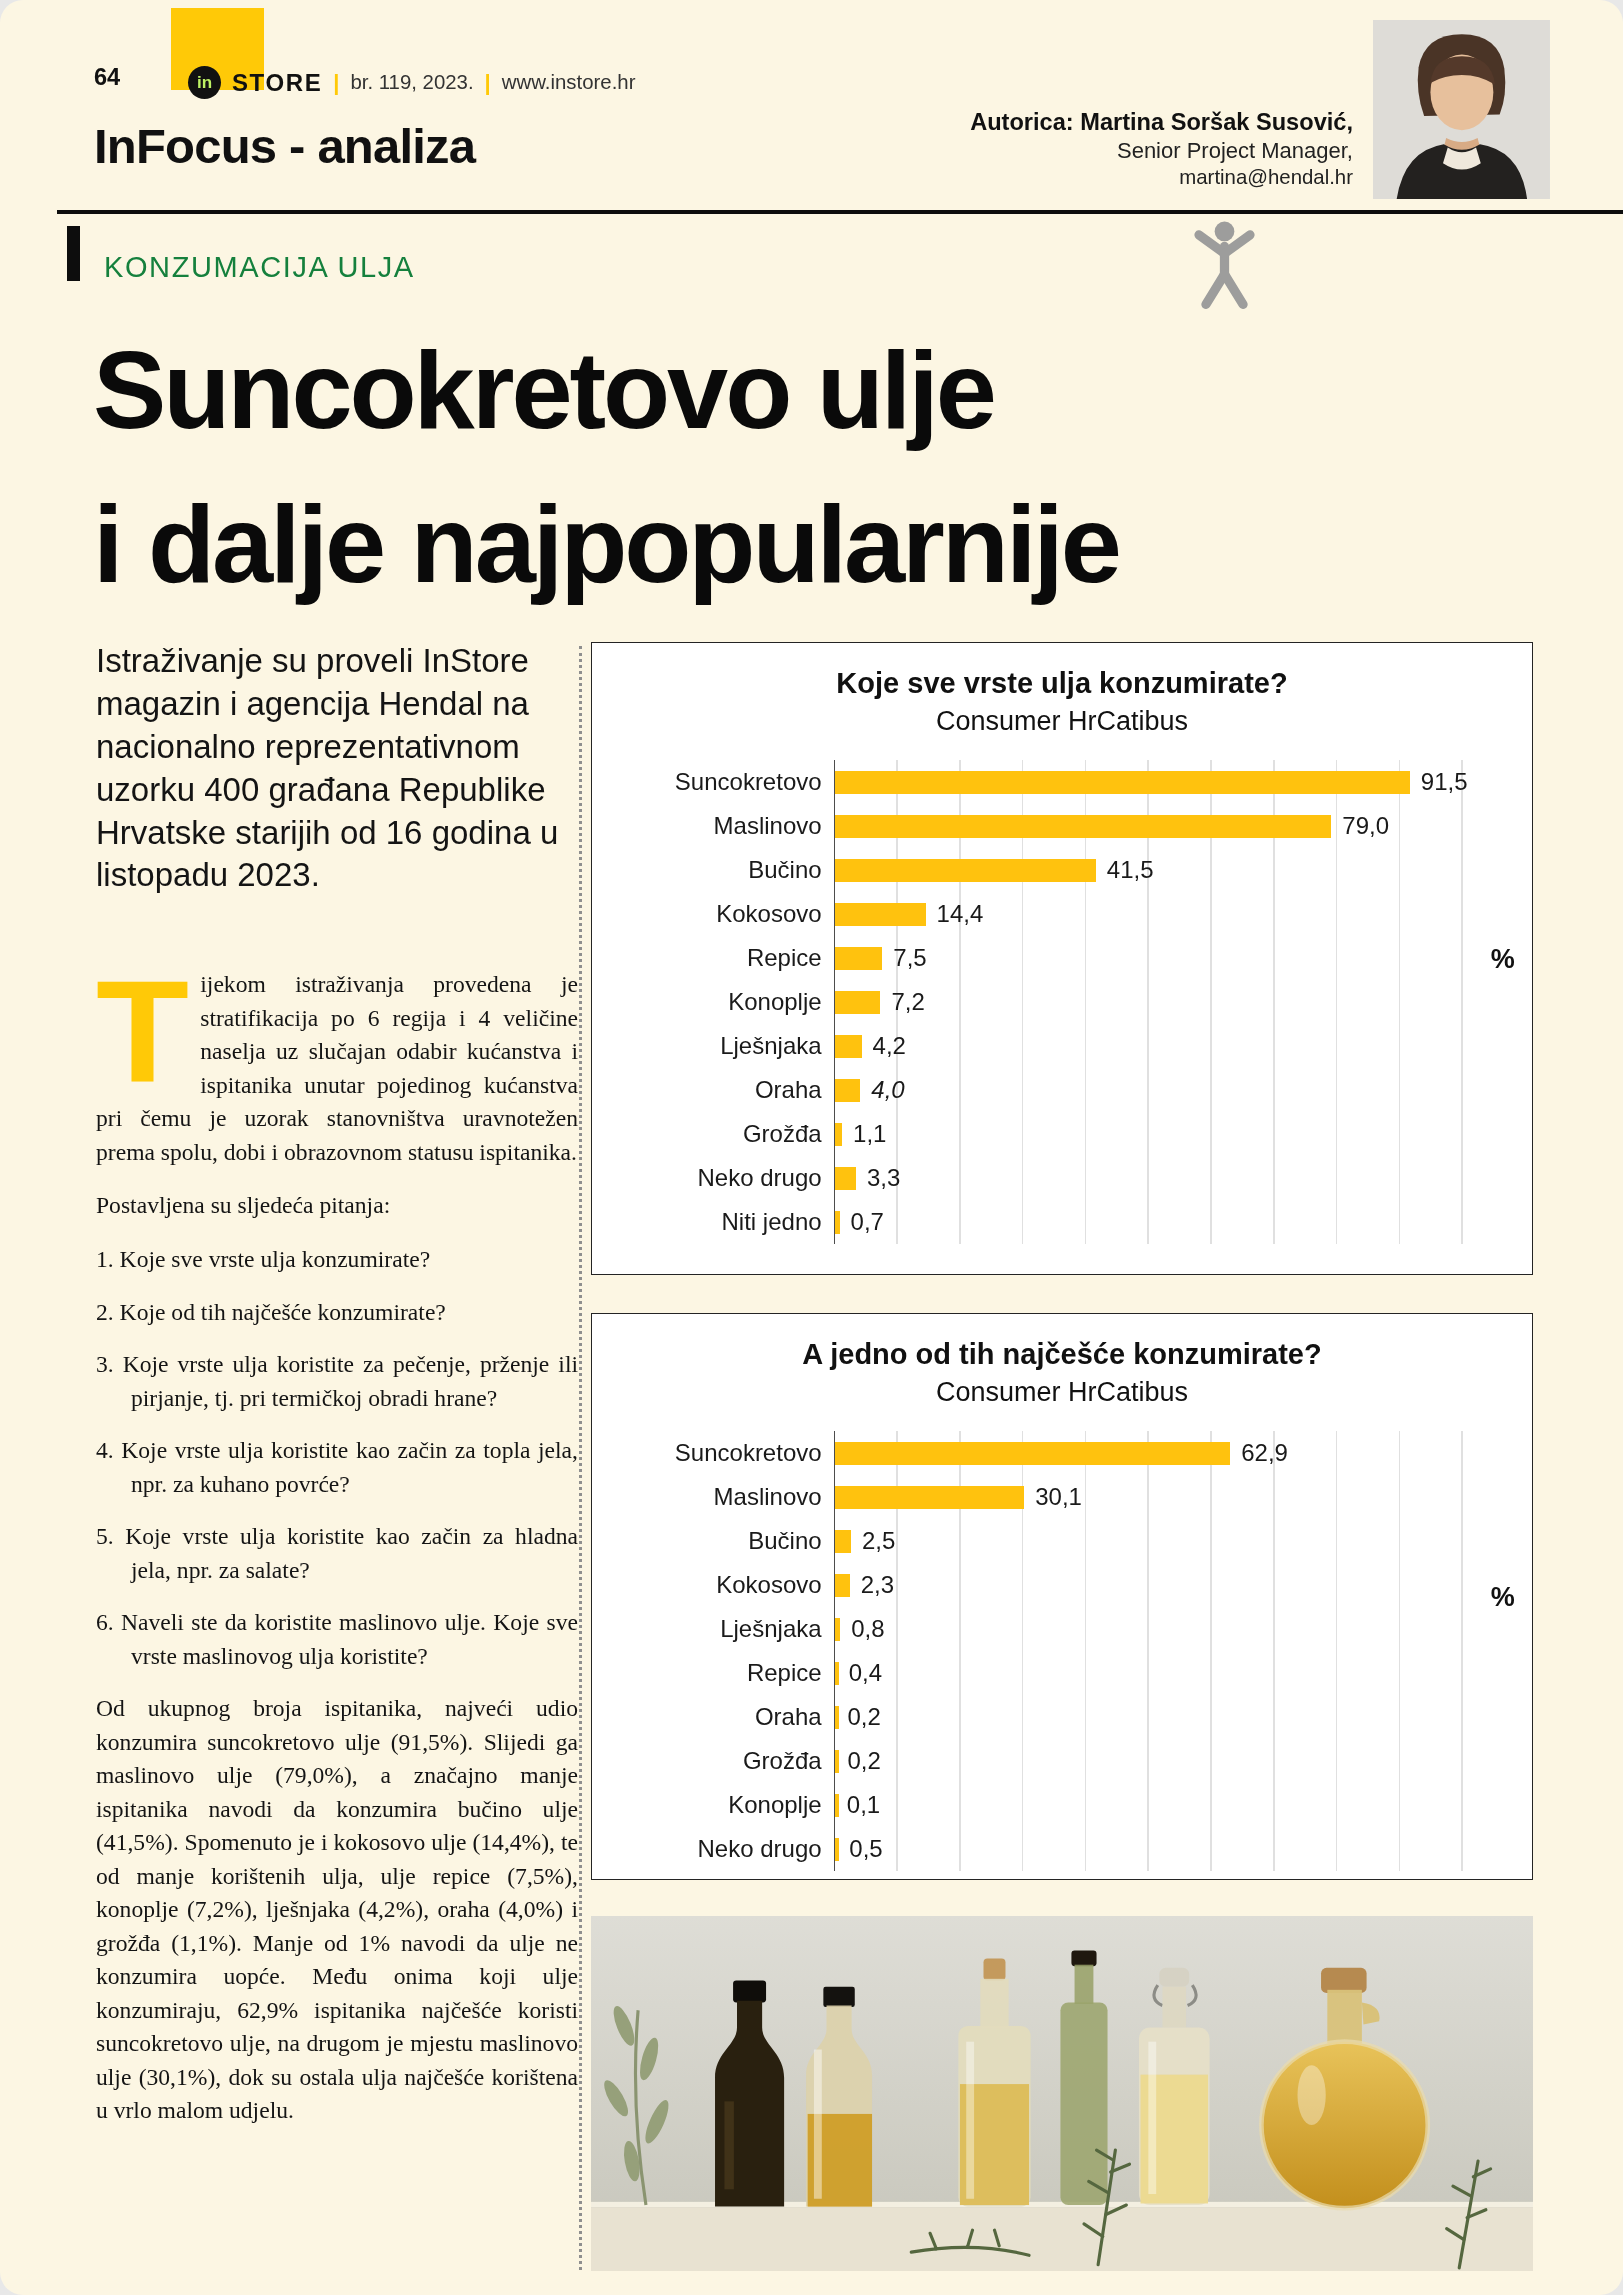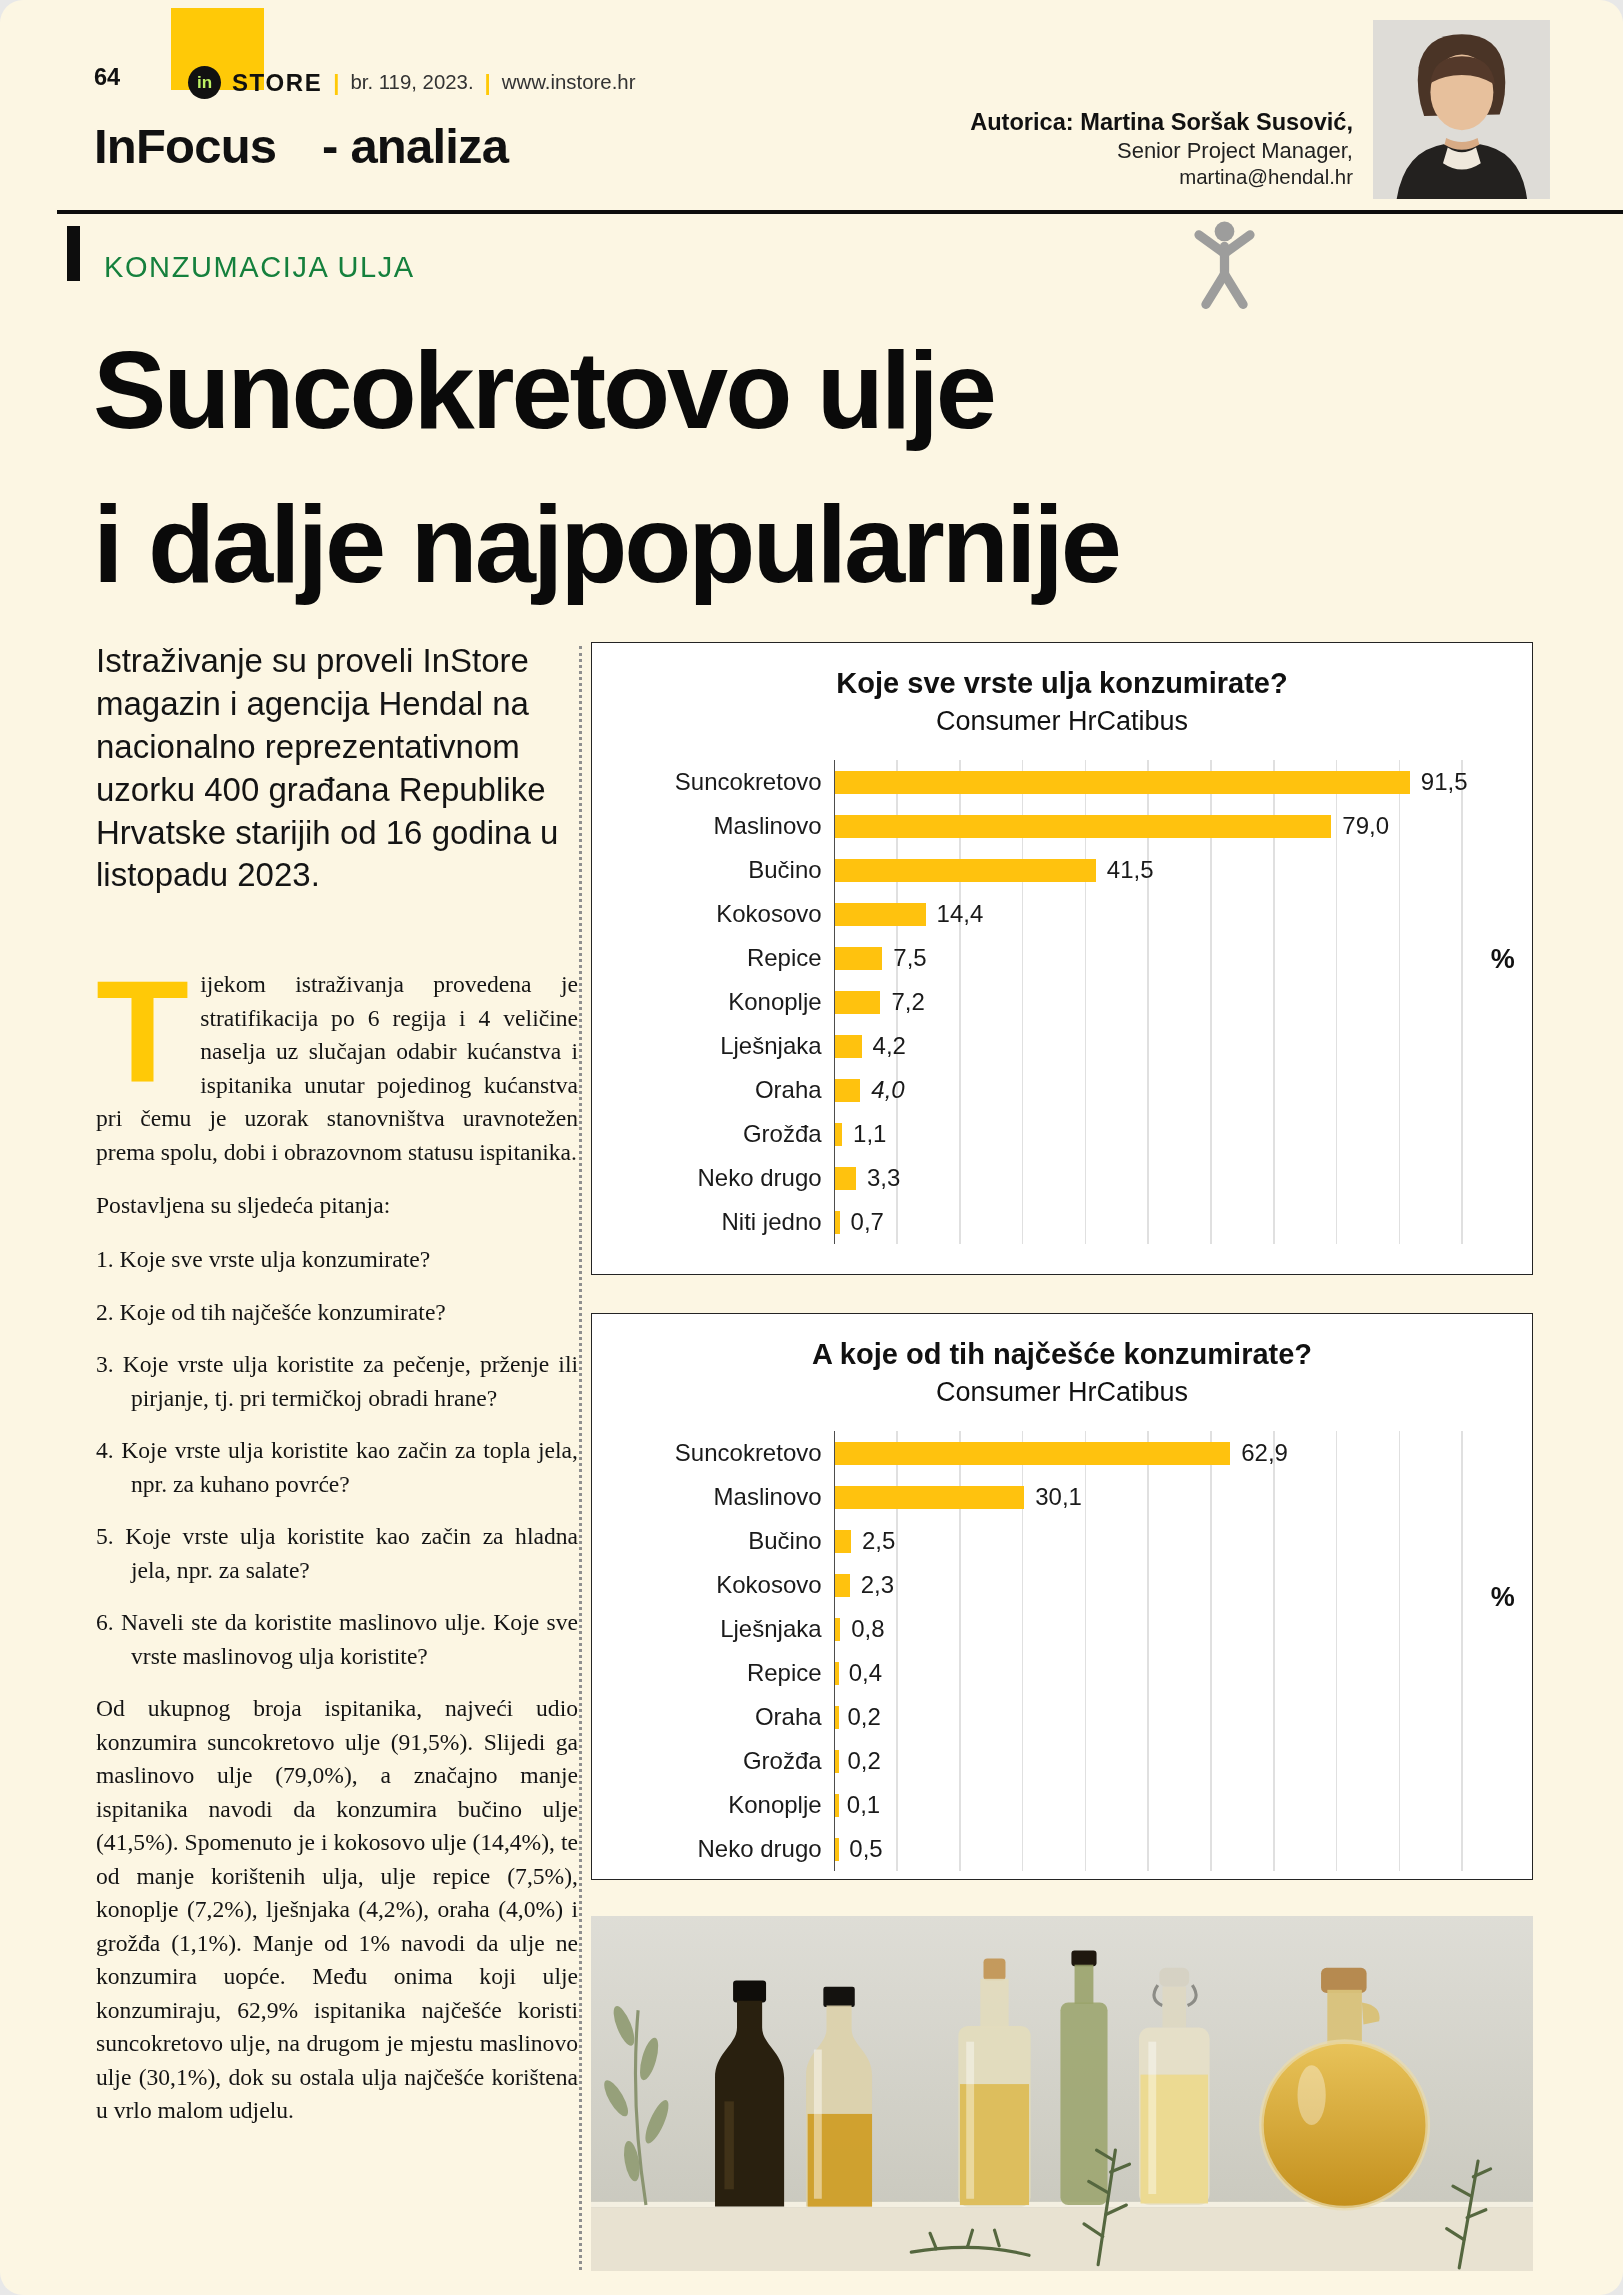--- a/index.html
+++ b/index.html
@@ -11,21 +11,21 @@
   .logo-block{position:absolute;left:171px;top:7.9px;width:93px;height:82px;background:#FFC907;}
   .header-row{position:absolute;left:188px;top:66px;display:flex;align-items:center;gap:11px;}
   .logo-circle{width:33px;height:33px;border-radius:50%;background:#111;color:#bef264;display:flex;
                align-items:center;justify-content:center;font-size:17px;font-weight:bold;}
   .logo-store{font-size:24px;font-weight:bold;letter-spacing:1.6px;color:#111;}
   .hsep{color:#FFC907;font-size:22px;font-weight:bold;}
   .issue{font-size:20.4px;color:#333;}
   .site{font-size:20.4px;color:#333;text-decoration:none;}
   .section-title{position:absolute;left:94px;top:118px;font-size:49px;letter-spacing:-0.8px;}
   .section-title .b{font-weight:800;}
-  .section-title .s{font-weight:600;margin-left:33px;}
+  .section-title .s{font-weight:600;}
 
   .author{position:absolute;right:270px;top:108px;text-align:right;line-height:1.25;}
   .author .a1{font-size:23.6px;font-weight:bold;}
   .author .a2{font-size:22px;color:#222;}
   .author .a3{font-size:20.4px;color:#222;text-decoration:none;display:inline-block;}
   .author-photo{position:absolute;left:1373px;top:20.4px;width:177px;height:179px;overflow:hidden;background:#dcd9d4;}
 
   .top-rule{position:absolute;left:57px;right:0;top:210px;height:3.9px;background:#0d0d0d;}
 
   .kicker-bar{position:absolute;left:67px;top:226px;width:13.4px;height:55px;background:#0d0d0d;}
@@ -225,21 +225,21 @@
           <div class="chart-track">
             <div class="chart-bar" style="width: 0.7%; background: rgb(255, 194, 14);"></div>
             <span class="chart-value" style="left: calc(0.7% + 11px);">0,7</span>
           </div>
         </div>
       </div>
     <div class="chart-pct">%</div>
   </div>
 
   <div class="chart chart2">
-    <div class="chart-title">A koje od tih najčešće konzumirate?</div>
+    <div class="chart-title">A jedno od tih najčešće konzumirate?</div>
     <div class="chart-subtitle">Consumer HrCatibus</div>
     <div class="chart-rows">
         <div class="chart-row">
           <div class="chart-label">Suncokretovo</div>
           <div class="chart-track">
             <div class="chart-bar" style="width: 62.9%; background: rgb(255, 194, 14);"></div>
             <span class="chart-value" style="left: calc(62.9% + 11px);">62,9</span>
           </div>
         </div>
         <div class="chart-row">

